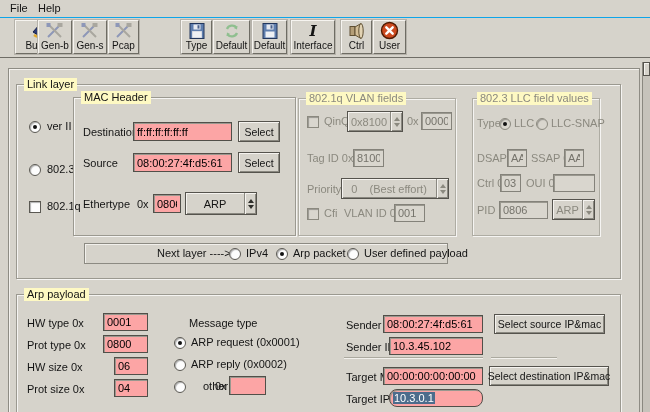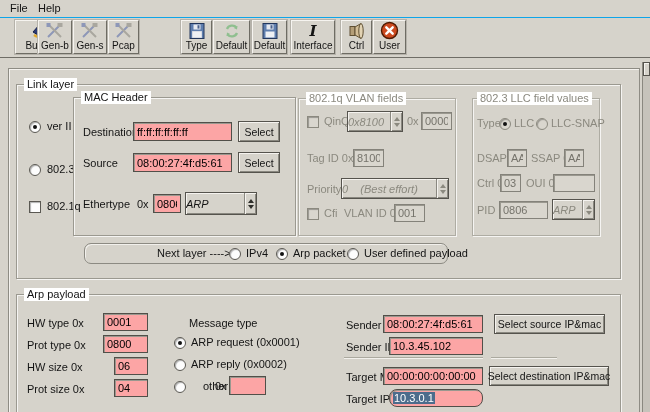--- a/index.html
+++ b/index.html
@@ -1,18 +1,18 @@
 <!DOCTYPE html>
 <html><head>
 <meta charset="utf-8">
 <style>
   html,body{margin:0;padding:0;}
   .screen{position:relative;width:650px;height:412px;background:#d6d3cb;overflow:hidden;
           font-family:"Liberation Sans",sans-serif;font-size:11px;color:#141414;}
-  .abs{position:absolute;border-radius:7px;}
+  .abs{position:absolute;}
   
   .menubar{position:absolute;left:0;top:0;width:650px;height:17px;background:#d6d3cb;
            border-bottom:1px solid #0ea5e9;}
   .menu-item{position:absolute;top:2px;font-size:11px;padding:0 2px;cursor:default;}
   
   .toolbar{position:absolute;left:0;top:18px;width:650px;height:39px;background:#d6d3cb;
            border-bottom:1px solid #6f6d66;}
   .tbtn{position:absolute;top:2px;height:34px;background:#d6d3cb;border:1px solid;
         border-color:#f6f4f0 #6e6c64 #6e6c64 #f6f4f0;box-shadow:0 0 0 1px #b5b2aa;
         display:flex;flex-direction:column;align-items:center;justify-content:flex-end;
@@ -21,21 +21,21 @@
   .tlabel{font-size:10px;line-height:12px;white-space:nowrap;}
   
   .mainpanel{position:absolute;left:8px;top:68px;width:630px;height:350px;
              border:1px solid #8e8c84;box-shadow:inset 1px 1px 0 #f4f2ee;background:#d6d3cb;}
   .vscroll{position:absolute;left:642px;top:62px;width:8px;height:350px;background:#c6c3bb;
            border-left:1px solid #8a8880;}
   .sbtn{position:absolute;left:0;top:0;width:7px;height:14px;background:#d6d3cb;
         border:1px solid #55534d;box-shadow:inset 1px 1px 0 #f5f3ef;box-sizing:border-box;}
   
   .grp{position:absolute;border:1px solid #9b9990;box-shadow:inset 1px 1px 0 rgba(255,255,255,.75),1px 1px 0 rgba(255,255,255,.75);}
-  .grp-title{position:absolute;top:-7px;left:7px;background:#ffffff;padding:0 3px;
+  .grp-title{position:absolute;top:-7px;left:7px;background:#fef9c3;padding:0 3px;
              font-size:11px;line-height:13px;white-space:nowrap;}
   .grp.dis{border-color:#aeaca3;}
   
   .lbl{position:absolute;font-size:11px;line-height:13px;white-space:nowrap;}
   .dis{color:#8b897f;}
   
   .inp{position:absolute;background:#fca5a5;border:1px solid #514f49;
        box-shadow:inset 1px 1px 0 #9a988f;box-sizing:border-box;
        font-family:"Liberation Sans",sans-serif;font-size:11px;color:#000;
        padding:0 3px;margin:0;outline:none;line-height:16px;}
@@ -52,21 +52,21 @@
   .radio.checked::after{content:"";position:absolute;left:3px;top:3px;width:4px;height:4px;
          border-radius:50%;background:#111;}
   .radio.gray{background:#d9d6ce;border-color:#8b897f;}
   .check{position:absolute;width:12px;height:12px;background:#fdfdfd;
          border:1px solid #5a5852;box-shadow:inset 1px 1px 1px rgba(0,0,0,.3);box-sizing:border-box;}
   .check.gray{background:#d9d6ce;border-color:#8b897f;}
   
   .combo{position:absolute;background:#d6d3cb;border:1px solid #55534d;
          box-shadow:inset 1px 1px 0 #f5f3ef,inset -1px -1px 0 #8a8880;
          display:flex;align-items:center;box-sizing:border-box;font-size:11px;}
-  .combo .txt{flex:1;white-space:pre;overflow:hidden;font-style:italic;}
+  .combo .txt{flex:1;text-align:center;white-space:pre;overflow:hidden;}
   .combo .sep{width:1px;align-self:stretch;background:#8a8880;box-shadow:1px 0 0 #f5f3ef;}
   .combo .spin{width:11px;display:flex;flex-direction:column;align-items:center;justify-content:center;gap:2px;}
   .tri-up{width:0;height:0;border-left:3px solid transparent;border-right:3px solid transparent;border-bottom:4px solid #2e2e2a;}
   .tri-dn{width:0;height:0;border-left:3px solid transparent;border-right:3px solid transparent;border-top:4px solid #2e2e2a;}
   .combo.gray .txt{color:#8b897f;}
   .combo.gray .tri-up{border-bottom-color:#8b897f;}
   .combo.gray .tri-dn{border-top-color:#8b897f;}
   .sepline{position:absolute;height:1px;background:#aba99f;box-shadow:0 1px 0 #f2f0ec;}
 </style>
 </head>

